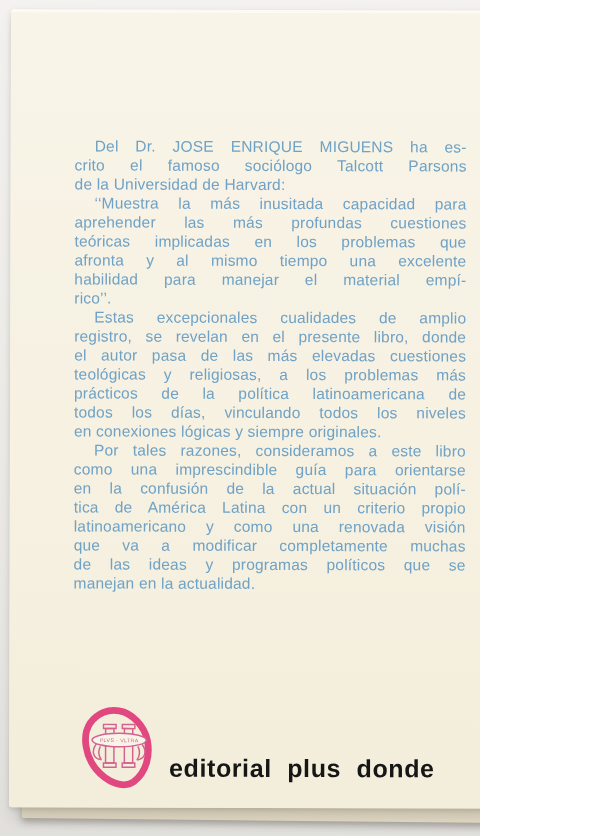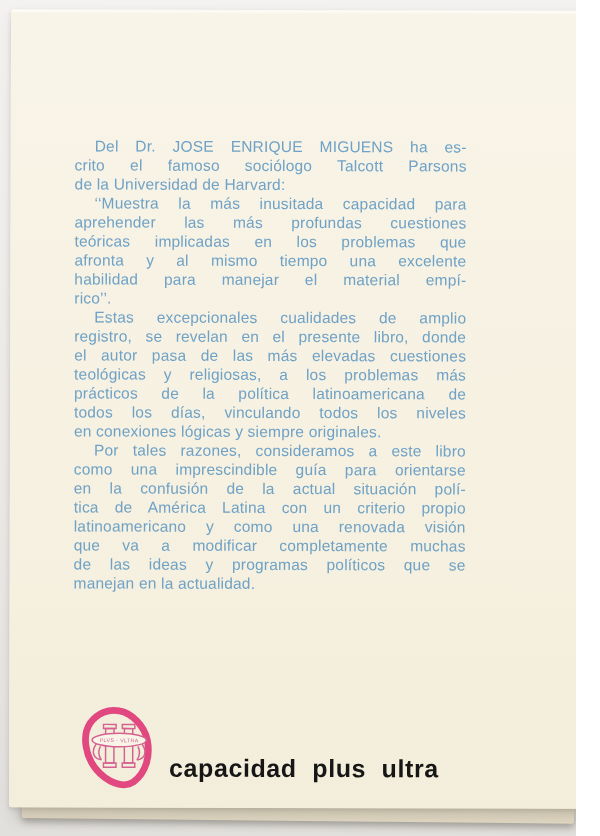--- a/index.html
+++ b/index.html
@@ -5,21 +5,21 @@
   html, body {
     margin: 0;
     padding: 0;
     width: 600px;
     height: 836px;
     overflow: hidden;
     font-family: "Liberation Sans", sans-serif;
   }
   .photo {
     position: relative;
-    width: 576px;
+    width: 480px;
     height: 836px;
     background: linear-gradient(180deg, #f3f2f0 0%, #edebe8 55%, #e2e0dd 100%);
     overflow: hidden;
   }
   
   .pages-edge {
     position: absolute;
     left: 22px;
     top: 802px;
     width: 552px;
@@ -148,16 +148,16 @@
         <rect x="47" y="24" width="8" height="33"></rect>
         <rect x="45" y="57" width="12" height="4"></rect>
       </g>
 
       <ellipse cx="42" cy="35" rx="26" ry="6.5" fill="#f8f4e8" stroke="var(--pink-inner, #d4618f)" stroke-width="1.4"></ellipse>
       <path d="M 20,39 C 15,46 17,53 25,54 M 25,54 C 22,50 22,45 24,41" fill="none" stroke="var(--pink-inner, #d4618f)" stroke-width="1.4"></path>
       <path d="M 64,39 C 69,46 67,53 59,54 M 59,54 C 62,50 62,45 60,41" fill="none" stroke="var(--pink-inner, #d4618f)" stroke-width="1.4"></path>
       <text x="42" y="37" text-anchor="middle" font-family="Liberation Sans, sans-serif" font-size="5" letter-spacing="0.4" fill="var(--pink-inner, #d4618f)">PLVS - VLTRA</text>
     </svg>
 
-    <div class="publisher">capacidad plus ultra</div>
+    <div class="publisher">editorial plus donde</div>
 
   </div>
 </div>
 
 </body></html>

